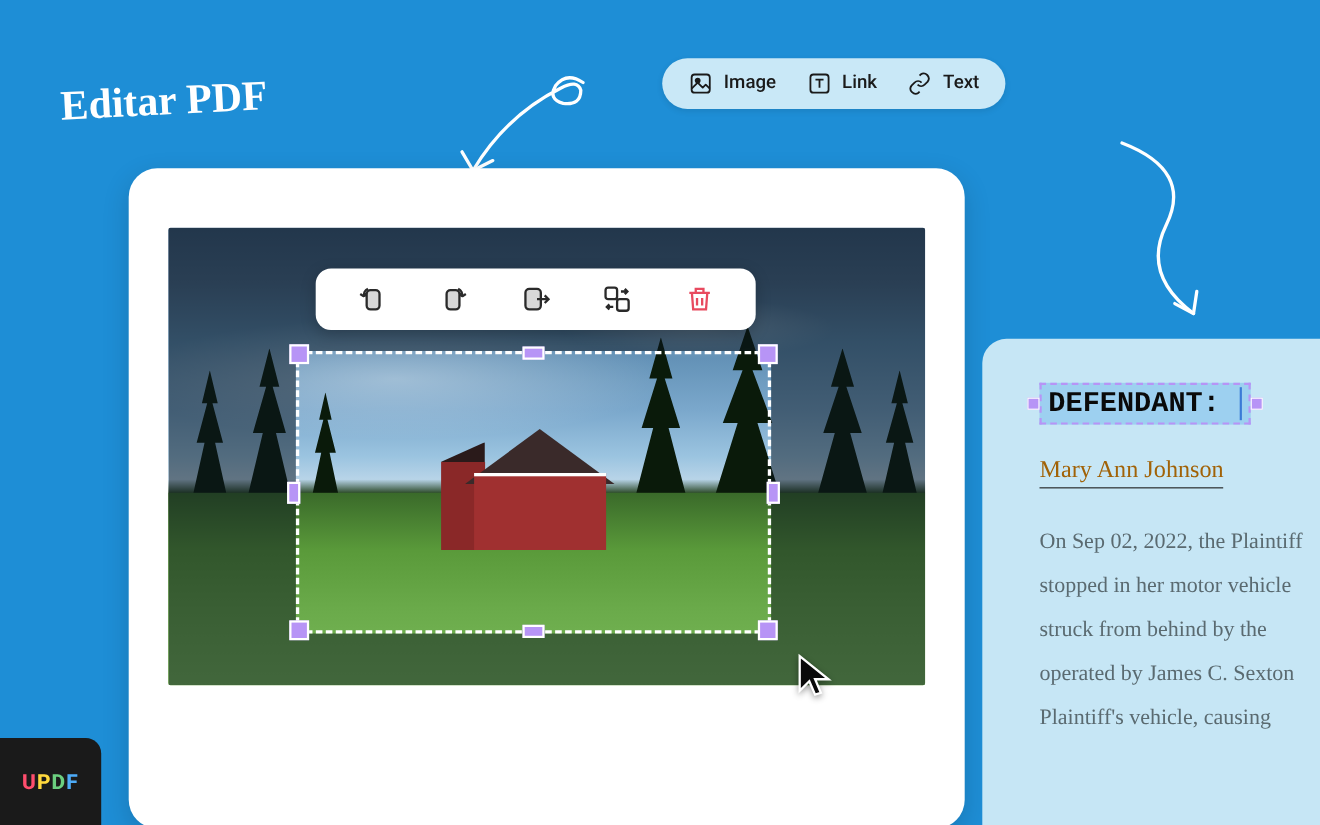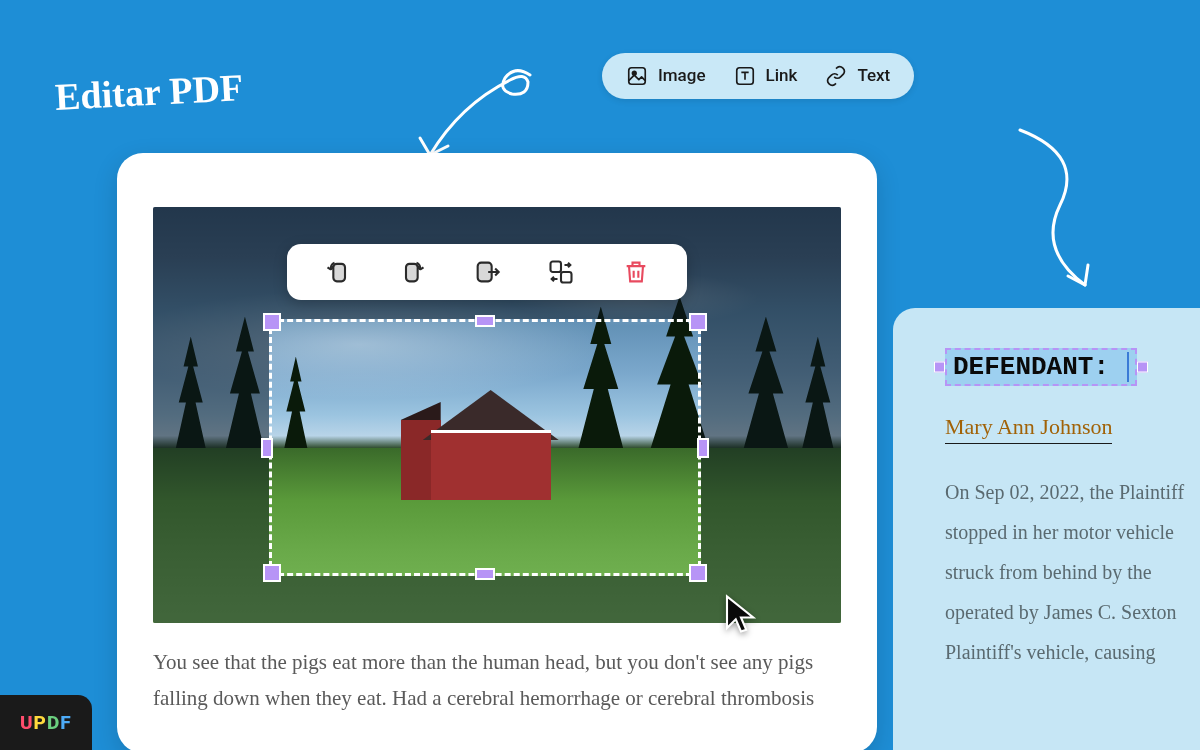--- a/index.html
+++ b/index.html
@@ -44,21 +44,21 @@
 .cursor svg { width:42px; height:42px; filter:drop-shadow(0 2px 3px rgba(0,0,0,0.4)); }
 
 .card-side { position:absolute; top:308px; left:893px; width:310px; height:445px; background:#c6e6f5; border-radius:22px 0 0 0; padding:40px 0 0 52px; overflow:hidden; }
 .defendant-box { display:inline-block; padding:2px 6px; border:2px dashed #b794f6; background:#9dd0f0; position:relative; }
 .defendant-box::before,.defendant-box::after { content:""; position:absolute; width:9px; height:9px; background:#b794f6; border:1px solid #fff; top:50%; transform:translateY(-50%); }
 .defendant-box::before { left:-13px; } .defendant-box::after { right:-13px; }
 .defendant-txt { font-size:26px; font-weight:900; font-family:Liberation Mono, monospace; color:#0a0a0a; border-right:2px solid #3a7ad6; padding-right:18px; }
 .side-name { margin-top:28px; font-size:22px; color:#a16207; font-family:Georgia,serif; border-bottom:1.5px solid #1a1a1a; display:inline-block; padding-bottom:3px; }
 .side-body { margin-top:28px; font-size:20px; line-height:2.0; color:#5a6a70; font-family:Georgia,serif; }
 
-.logo { position:absolute; bottom:0; left:0; background:#1a1a1a; padding:16px 20px; border-radius:0 14px 0 0; font-size:19px; font-weight:800; letter-spacing:1px; }
+.logo { position:absolute; bottom:0; left:0; background:#1a1a1a; padding:28px 20px; border-radius:0 14px 0 0; font-size:19px; font-weight:800; letter-spacing:1px; }
 .logo .u{color:#ff4d6d;} .logo .p{color:#ffd93d;} .logo .d{color:#6bcf7f;} .logo .f{color:#4dabf7;}
 
 .arrow { position:absolute; stroke:#fff; fill:none; stroke-width:3; stroke-linecap:round; }
 </style>
 </head>
 <body>
 
 <div class="title">Editar PDF</div>
 
 <svg class="arrow" style="top:60px; left:370px;" width="200" height="120">
@@ -153,21 +153,20 @@
             <path d="M9 18 H4 M6 16 L4 18 L6 20"></path>
           </svg>
         </div>
       <div class="ibtn">
           <svg viewBox="0 0 24 24" fill="none" stroke="#e84a5f" stroke-width="1.8">
             <path d="M4 7 H20 M9 7 V4 H15 V7 M6 7 L7 20 H17 L18 7 M10 11 V17 M14 11 V17"></path>
           </svg>
         </div>
     </div>
   </div>
-  <div class="body-text">You see that the pigs eat more than the human head, but you don't see any pigs falling down when they eat. Had a cerebral hemorrhage or cerebral thrombosis</div>
 </div>
 
 <div class="cursor">
   <svg viewBox="0 0 24 24">
       <path d="M4 2 L4 20 L9 15 L12 22 L15 21 L12 14 L19 14 Z" fill="#0a0a0a" stroke="#fff" stroke-width="1.2"></path>
     </svg>
 </div>
 
 <div class="card-side">
   <div class="defendant-box">

